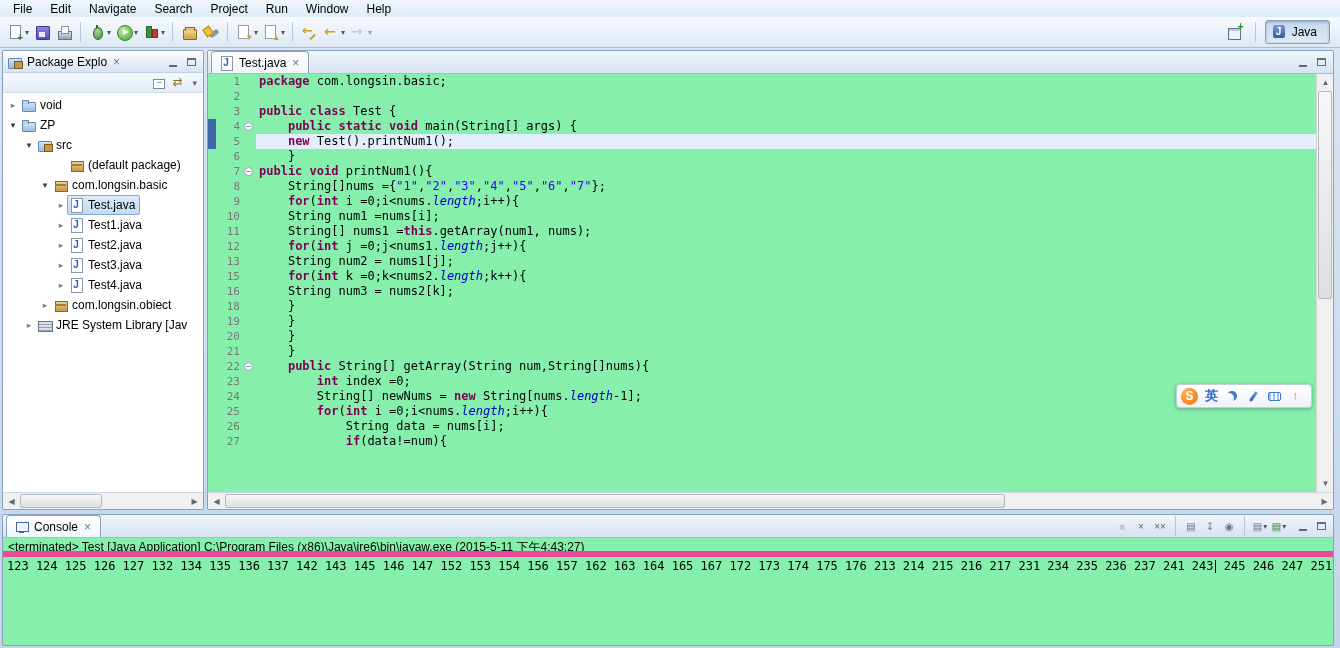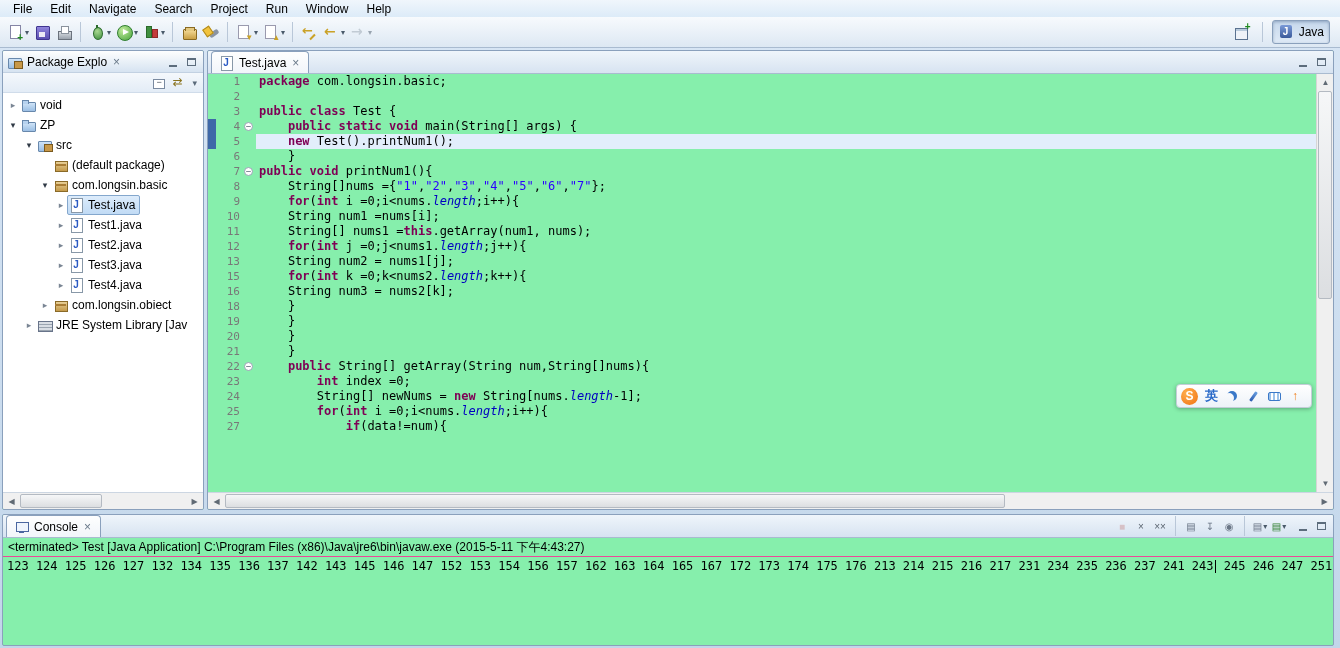--- a/index.html
+++ b/index.html
@@ -14,21 +14,21 @@
 
   
   .toolbar{height:31px;display:flex;align-items:center;padding:0 4px;
            background:linear-gradient(#f7fafd,#dde8f3);border-bottom:1px solid #a9bbd0}
   .tb-left{display:flex;align-items:center;flex:1}
   .tb-right{display:flex;align-items:center;gap:4px;padding-right:6px}
   .tbtn{height:24px;display:flex;align-items:center;padding:0 2px;border-radius:3px}
   .tbtn.dis{opacity:.5}
   .dd{font-size:8px;color:#4a5a6a;margin-left:1px}
   .sep{width:1px;height:20px;background:#b9c7d8;margin:0 5px;flex:none}
-  .persp{display:flex;align-items:center;gap:4px;height:24px;padding:0 5px 0 4px;
+  .persp{display:flex;align-items:center;gap:4px;height:24px;padding:0 12px 0 4px;
          border:1px solid #8aa0bc;border-radius:3px;background:linear-gradient(#e8f0f9,#cfdff0)}
   .persp.active{background:linear-gradient(#c6d8ec,#dfeaf6);box-shadow:inset 0 1px 3px rgba(40,70,110,.35)}
 
   
   .g16{width:18px;height:18px;position:relative;display:inline-block;flex:none}
   .g-new::before{content:'';position:absolute;left:4px;top:2px;width:9px;height:12px;background:#fff;border:1px solid #8585a5}
   .g-new::after{content:'+';position:absolute;right:1px;bottom:-2px;color:#1f8a1f;font:bold 10px "Liberation Sans",sans-serif}
   .g-save::before{content:'';position:absolute;left:3px;top:3px;width:12px;height:12px;background:linear-gradient(#8f84dc,#5a4fb0);border:1px solid #3f3590;border-radius:1px}
   .g-save::after{content:'';position:absolute;left:6px;bottom:4px;width:6px;height:5px;background:#eceaf6}
   .g-print::before{content:'';position:absolute;left:3px;top:8px;width:12px;height:7px;background:linear-gradient(#d8dde2,#9aa2ac);border:1px solid #6a727c}
@@ -119,21 +119,21 @@
   .ltext{flex:1;padding-left:3px}
   .ltext.cur{background:#e2eefb}
   .tk{color:#7f0055;font-weight:bold}
   .ts{color:#2a00ff}
   .tf{color:#0000c0;font-style:italic}
 
   
   .console-actions{margin-left:auto;display:flex;align-items:center;gap:1px;margin-right:3px;align-self:center}
   .cbtn{min-width:18px;height:18px;display:inline-flex;align-items:center;justify-content:center;font-size:10px;padding:0 1px}
   .cbtn.dis{opacity:.45}
-  .console-status{height:19px;flex:none;line-height:19px;padding:0 5px;border-bottom:1px solid #ec4899;white-space:nowrap;overflow:hidden}
+  .console-status{height:19px;flex:none;line-height:19px;padding:0 5px;border-bottom:6px solid #ec4899;white-space:nowrap;overflow:hidden}
   .console-output{flex:1;padding:2px 4px;font-family:"DejaVu Sans Mono","Liberation Mono",monospace;font-size:12px;white-space:nowrap;overflow:hidden}
   .caret{display:inline-block;width:1px;height:13px;background:#000;vertical-align:text-bottom;margin:0 1px}
 
   
   .sogou{position:absolute;left:1176px;top:384px;height:24px;display:flex;align-items:center;gap:7px;
          padding:0 9px 0 4px;background:linear-gradient(#ffffff,#edf2f8);border:1px solid #c4cdd8;
          border-radius:4px;box-shadow:0 1px 4px rgba(0,0,0,.3);z-index:20}
   .slogo{width:17px;height:17px;border-radius:50%;background:radial-gradient(circle at 35% 30%,#ffb050,#f07010);
          color:#fff;font-weight:bold;font-size:12px;display:inline-flex;align-items:center;justify-content:center}
   .sg-mode{color:#2a6ac8;font-weight:bold;font-size:13px}
@@ -259,21 +259,21 @@
             <span class="tlabel">ZP</span>
           </span>
         </div>
         <div class="tree-row" style="padding-left: 20px;">
           <span class="tw exp">▾</span>
           <span class="tsel">
             <span class="ic ic-src"></span>
             <span class="tlabel">src</span>
           </span>
         </div>
-        <div class="tree-row" style="padding-left: 36px;">
+        <div class="tree-row" style="padding-left: 36px; margin-left: 16px;">
           <span class="tw"></span>
           <span class="tsel">
             <span class="ic ic-pkg"></span>
             <span class="tlabel">(default package)</span>
           </span>
         </div>
         <div class="tree-row" style="padding-left: 36px;">
           <span class="tw exp">▾</span>
           <span class="tsel">
             <span class="ic ic-pkg"></span>
@@ -371,20 +371,21 @@
           <div class="cline"><span class="ann"></span><span class="lnum">15</span><span class="fold"></span><span class="ltext"><span>    </span><span class="tk">for</span><span>(</span><span class="tk">int</span><span> k =0;k&lt;nums2.</span><span class="tf">length</span><span>;k++){</span></span></div>
           <div class="cline"><span class="ann"></span><span class="lnum">16</span><span class="fold"></span><span class="ltext"><span>    String num3 = nums2[k];</span></span></div>
           <div class="cline"><span class="ann"></span><span class="lnum">18</span><span class="fold"></span><span class="ltext"><span>    }</span></span></div>
           <div class="cline"><span class="ann"></span><span class="lnum">19</span><span class="fold"></span><span class="ltext"><span>    }</span></span></div>
           <div class="cline"><span class="ann"></span><span class="lnum">20</span><span class="fold"></span><span class="ltext"><span>    }</span></span></div>
           <div class="cline"><span class="ann"></span><span class="lnum">21</span><span class="fold"></span><span class="ltext"><span>    }</span></span></div>
           <div class="cline"><span class="ann"></span><span class="lnum">22</span><span class="fold"><span class="fold-m">−</span></span><span class="ltext"><span>    </span><span class="tk">public</span><span> String[] getArray(String num,String[]nums){</span></span></div>
           <div class="cline"><span class="ann"></span><span class="lnum">23</span><span class="fold"></span><span class="ltext"><span>        </span><span class="tk">int</span><span> index =0;</span></span></div>
           <div class="cline"><span class="ann"></span><span class="lnum">24</span><span class="fold"></span><span class="ltext"><span>        String[] newNums = </span><span class="tk">new</span><span> String[nums.</span><span class="tf">length</span><span>-1];</span></span></div>
           <div class="cline"><span class="ann"></span><span class="lnum">25</span><span class="fold"></span><span class="ltext"><span>        </span><span class="tk">for</span><span>(</span><span class="tk">int</span><span> i =0;i&lt;nums.</span><span class="tf">length</span><span>;i++){</span></span></div>
+          <div class="cline"><span class="ann"></span><span class="lnum">26</span><span class="fold"></span><span class="ltext"><span>            String data = nums[i];</span></span></div>
           <div class="cline"><span class="ann"></span><span class="lnum">27</span><span class="fold"></span><span class="ltext"><span>            </span><span class="tk">if</span><span>(data!=num){</span></span></div>
         </div>
       <div class="vscroll">
         <span class="sb-arrow" style="position:absolute;top:0;left:0">▲</span>
         <span class="sb-thumb v" style="top:17px;height:208px"></span>
         <span class="sb-arrow" style="position:absolute;bottom:0;left:0">▼</span>
       </div>
     </div>
     <div class="hscroll">
       <span class="sb-arrow">◀</span>

